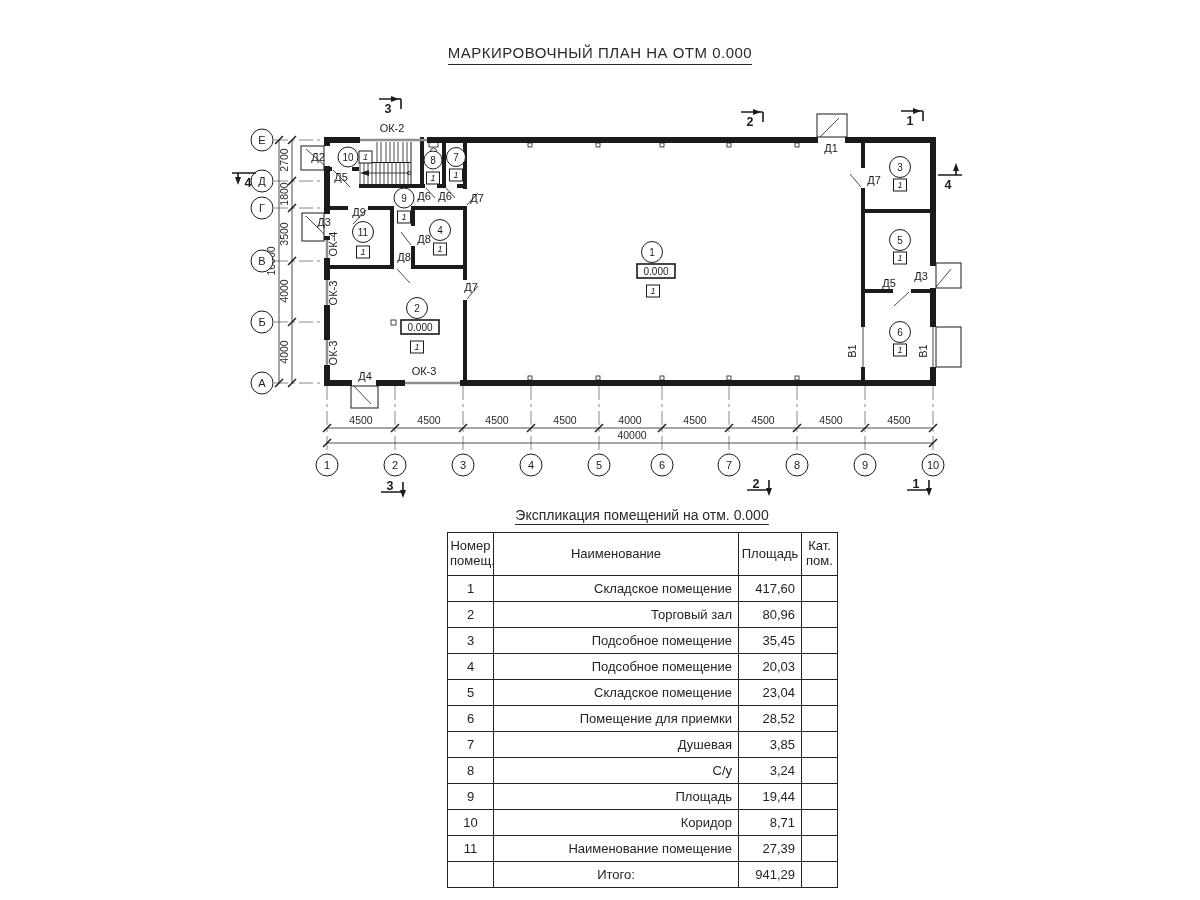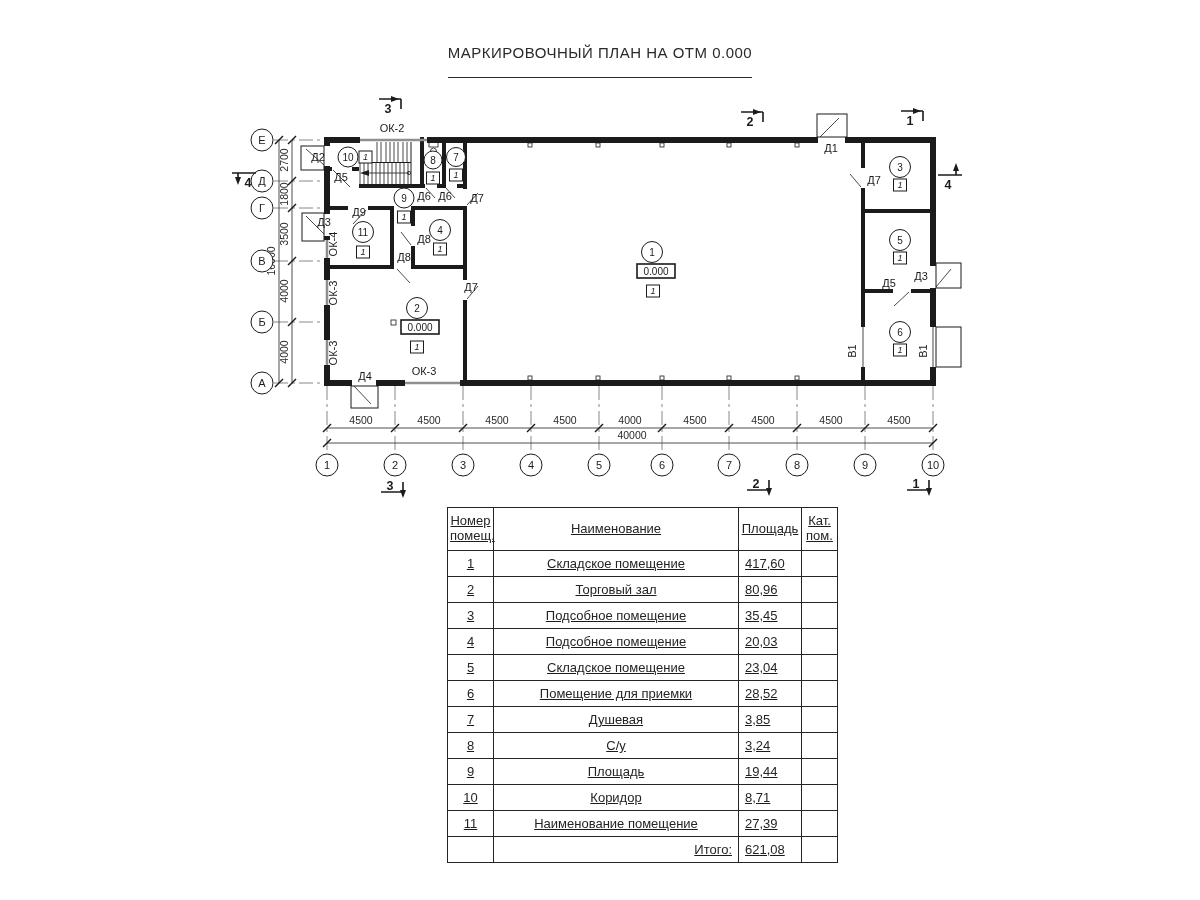--- a/index.html
+++ b/index.html
@@ -4,21 +4,21 @@
 <style>
   html,body{margin:0;padding:0;}
   body{
     width:1200px;height:900px;background:#ffffff;position:relative;overflow:hidden;
     font-family:"Liberation Sans",sans-serif;color:#1b1b1b;
   }
   .page-title{
     position:absolute;top:44px;left:0;width:1200px;text-align:center;
     font-size:15px;letter-spacing:.5px;color:#2a2a2a;
   }
-  .page-title span{display:inline-block;border-bottom:1.2px solid #2a2a2a;padding-bottom:16px;}
+  .page-title span{display:inline-block;border-bottom:1.2px solid #2a2a2a;padding-bottom:3px;}
   svg{position:absolute;top:0;left:0;}
   svg text{font-family:"Liberation Sans",sans-serif;fill:#1b1b1b;}
   .lbl{font-size:11px;}
   .dimlbl{font-size:10.5px;fill:#2a2a2a;}
   .axlbl{font-size:11px;}
   .seclbl{font-size:12.5px;font-weight:bold;}
   .roomnum{font-size:10px;}
   .catnum{font-size:9px;font-style:italic;}
   .elevtxt{font-size:10px;}
   .wall{fill:#1b1b1b;}
@@ -30,30 +30,30 @@
   .tick{stroke:#1b1b1b;stroke-width:1.4;fill:none;}
   .circ{stroke:#1b1b1b;stroke-width:1;fill:#fff;}
   .box{stroke:#1b1b1b;stroke-width:1;fill:#fff;}
   .elevbox{stroke:#1b1b1b;stroke-width:1.6;fill:#fff;}
   .sec{stroke:#1b1b1b;stroke-width:1.6;fill:none;}
   .arr{fill:#1b1b1b;}
   
   .table-wrap{position:absolute;left:447px;top:507px;width:390px;}
   .table-title{text-align:center;font-size:14px;margin-bottom:7px;color:#2a2a2a;}
   .table-title span{display:inline-block;border-bottom:1.2px solid #2a2a2a;padding-bottom:1px;}
-  table.sched{width:100%;border-collapse:collapse;table-layout:fixed;text-decoration:underline;}
+  table.sched{width:100%;border-collapse:collapse;table-layout:fixed;}
   table.sched th,table.sched td{
     border:1.6px solid #242424;font-size:13px;font-weight:normal;color:#242424;
   }
   table.sched th{height:40px;text-align:center;padding:1px 2px;line-height:1.15;}
   table.sched td{height:23px;padding:1px 6px;}
   td.c-num{text-align:center;padding:1px 2px;}
-  td.c-area{text-align:left;}
-  td.c-name{text-align:center;}
-  td.total-label{text-align:right;padding-right:8px;}
+  td.c-area{text-align:right;}
+  td.c-name{text-align:right;}
+  td.total-label{text-align:center;padding-right:8px;}
 </style>
 </head>
 <body>
 
 <div class="page-title">
   <span>МАРКИРОВОЧНЫЙ ПЛАН НА ОТМ 0.000</span>
 </div>
 
 <svg width="1200" height="505" viewBox="0 0 1200 505">
 
@@ -410,20 +410,23 @@
       <polygon class="arr" points="238,185 235,177 241,177"></polygon>
     <text class="seclbl" x="248" y="187" text-anchor="middle">4</text>
 
     <path class="sec" d="M938 175 H962 M956 175 V166"></path>
       <polygon class="arr" points="956,163 953,171 959,171"></polygon>
     <text class="seclbl" x="948" y="189" text-anchor="middle">4</text>
   </g>
 </svg>
 
 <div class="table-wrap">
+  <div class="table-title">
+    <span>Экспликация помещений на отм. 0.000</span>
+  </div>
   <table class="sched">
     <colgroup>
         <col style="width:46px">
         <col style="width:245px">
         <col style="width:63px">
         <col style="width:36px">
       </colgroup>
     <thead>
       <tr>
         <th>Номер помещ.</th>
@@ -495,18 +498,18 @@
         </tr>
       <tr>
           <td class="c-num">11</td>
           <td class="c-name">Наименование помещение</td>
           <td class="c-area">27,39</td>
           <td></td>
         </tr>
       <tr>
         <td></td>
         <td class="total-label">Итого:</td>
-        <td class="c-area">621,08</td>
+        <td class="c-area">941,29</td>
         <td></td>
       </tr>
     </tbody>
   </table>
 </div>
 
 </body></html>

